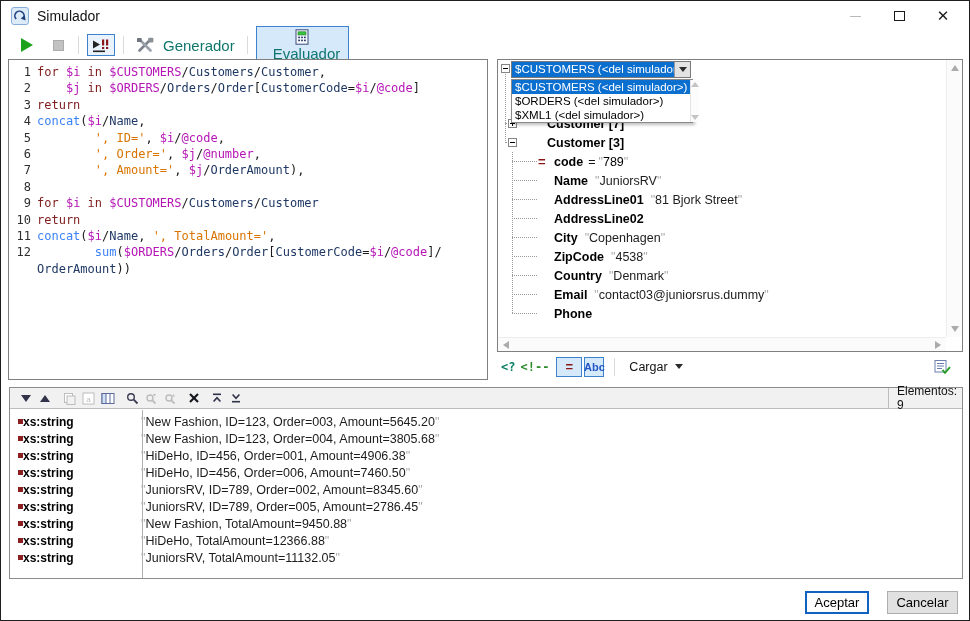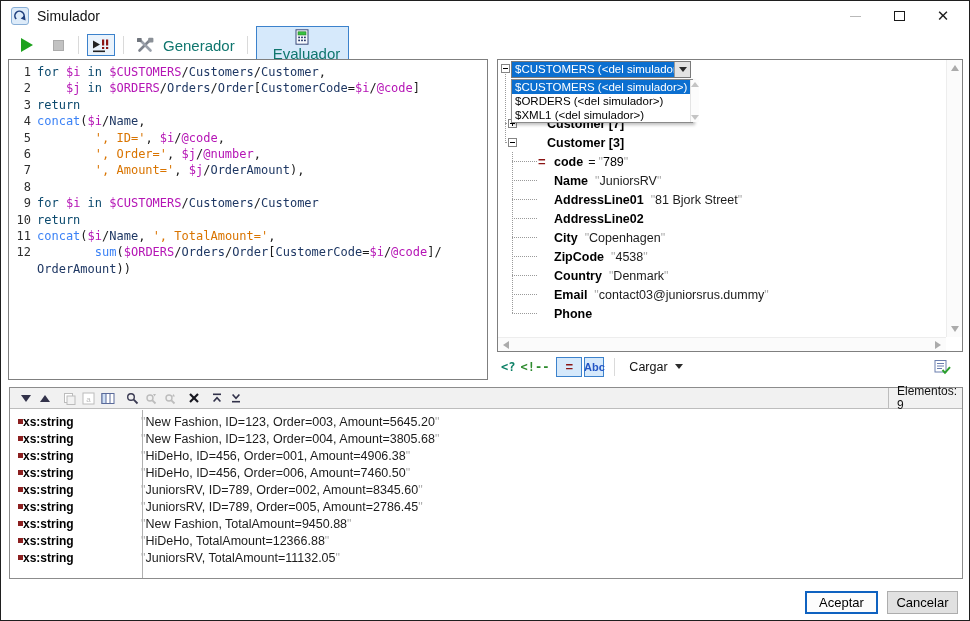--- a/index.html
+++ b/index.html
@@ -29,21 +29,21 @@
   .eval-btn{display:flex;align-items:center;border:1px solid #3c82cc;background:#d6e9fb;padding:2px 8px;flex-direction:column;}
   .gen-btn{display:flex;align-items:center;padding:2px 4px;background:none;border:none;font-family:inherit;}
   
   .editor{
     position:absolute;left:7px;top:58px;width:480px;height:321px;
     border:1px solid #7f7f7f;background:#fff;overflow:hidden;padding-top:4px;
     font-family:"DejaVu Sans Mono","Liberation Mono",monospace;font-size:12px;
   }
   .code-line{display:flex;height:16.4px;line-height:16.4px;white-space:pre;}
   .ln{width:22px;text-align:right;color:#2e2e2e;margin-right:6px;flex:none;}
-  .tk-kw{color:#0c4a6e;} .tk-var{color:#b515b5;} .tk-el{color:#1f3864;}
+  .tk-kw{color:#7f1d1d;} .tk-var{color:#b515b5;} .tk-el{color:#1f3864;}
   .tk-fn{color:#3b82f6;} .tk-str{color:#d97400;} .tk-pun{color:#1a1a1a;} .tk-pl{color:#1a1a1a;}
   
   .varpanel{position:absolute;left:496px;top:58px;width:466px;height:293px;border:1px solid #7f7f7f;background:#fff;}
   .tbox{width:9px;height:9px;border:1px solid #848484;background:#fff;position:relative;flex:none;}
   .tbox::before{content:"";position:absolute;left:1px;top:3px;width:5px;height:1px;background:#000;}
   .tbox.plus::after{content:"";position:absolute;left:3px;top:1px;width:1px;height:5px;background:#000;}
   .root-box{position:absolute;left:3px;top:4px;z-index:2;}
   .vguide{position:absolute;border-left:1px dotted #9a9a9a;width:0;}
   .combo{position:absolute;left:13px;top:1px;width:180px;height:17px;border:1px solid #7a7a7a;display:flex;background:#fff;z-index:5;}
   .combo-value{flex:1;background:#0b6fd0;color:#fff;font-size:11.5px;line-height:15px;padding:0 3px;white-space:nowrap;overflow:hidden;}
@@ -92,21 +92,21 @@
   .tri-up{width:0;height:0;border-left:5.5px solid transparent;border-right:5.5px solid transparent;border-bottom:7px solid #32324a;}
   .res-count{margin-left:auto;align-self:stretch;display:flex;align-items:center;border-left:1px solid #bdbdbd;padding-left:8px;width:74px;font-size:12px;color:#111;}
   .res-body{position:absolute;left:0;right:0;top:22px;bottom:0;overflow:hidden;padding-top:3px;}
   .res-div{position:absolute;left:132px;top:0;bottom:0;width:1px;background:#b0b0b0;}
   .rrow{height:17px;display:flex;align-items:center;font-size:12px;}
   .rbullet{width:5px;height:5px;background:#8b1f1f;margin-left:8px;flex:none;}
   .rtype{font-weight:bold;margin-left:0;width:108px;flex:none;}
   .rvalue{padding-left:10px;font-size:12.5px;color:#1c1c1c;white-space:nowrap;}
   
   .btn{position:absolute;top:590px;height:23px;font-size:13px;font-family:inherit;display:flex;align-items:center;justify-content:center;}
-  .btn-ok{left:804px;width:73px;background:#fdfdfd;border:2px solid #0f62c0;}
+  .btn-ok{left:804px;width:64px;background:#fdfdfd;border:2px solid #0f62c0;}
   .btn-cancel{left:886px;width:71px;background:#e1e1e1;border:1px solid #adadad;}
 </style>
 </head>
 <body>
 
 <div class="window">
 
   <div class="titlebar">
     <svg class="app-icon" viewBox="0 0 18 18">
       <rect x="0.5" y="0.5" width="17" height="17" rx="2.5" fill="#ddebf9" stroke="#88aed6"></rect>

